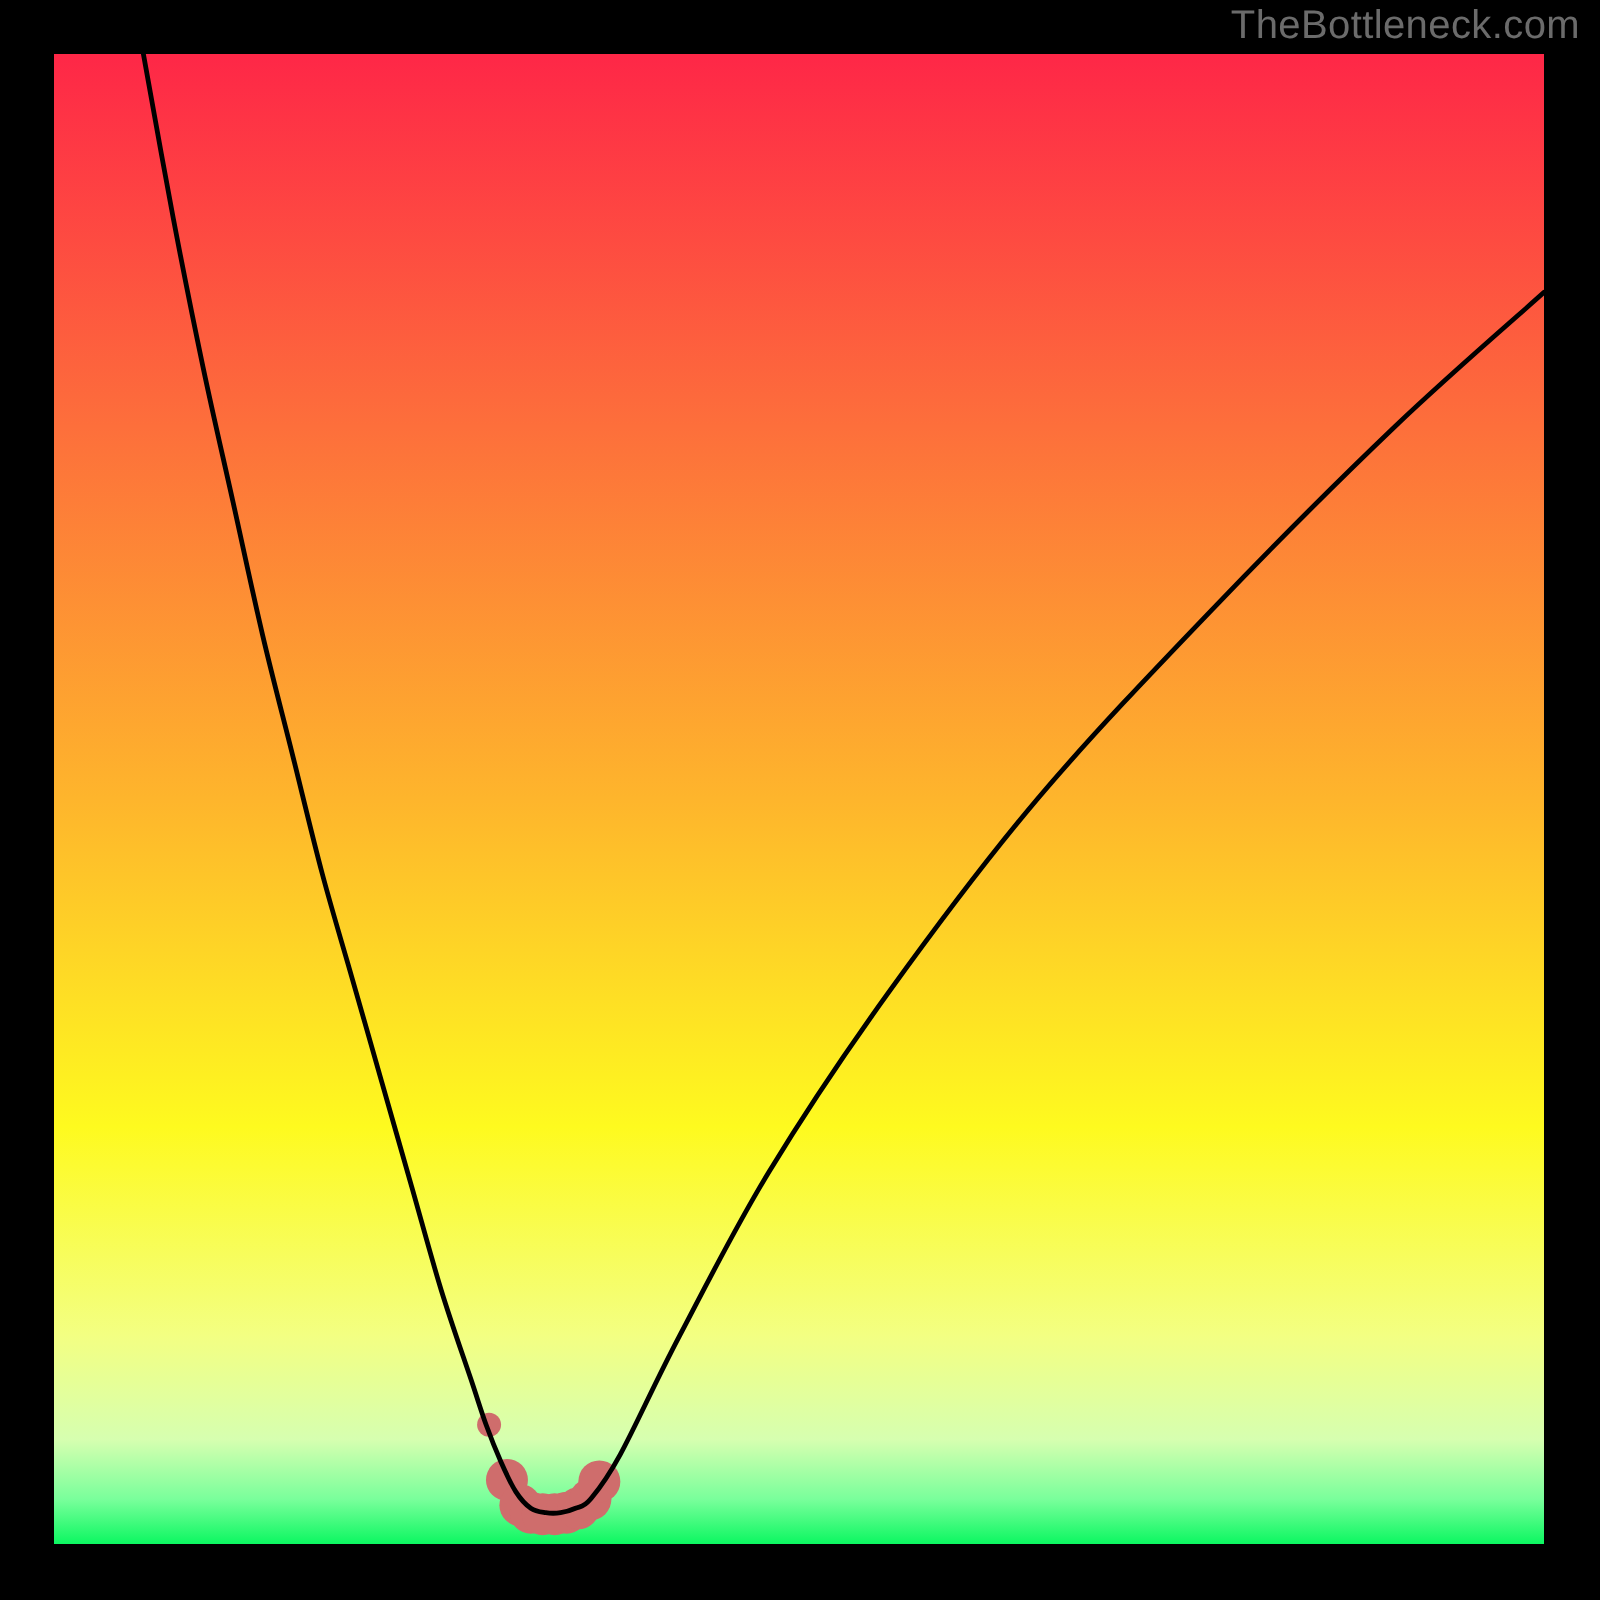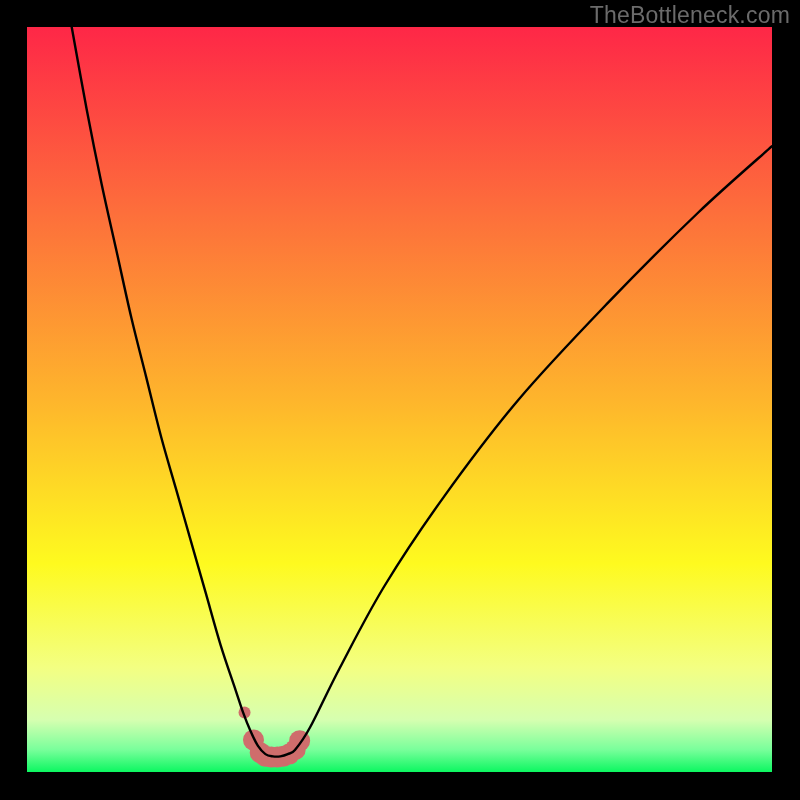--- a/index.html
+++ b/index.html
@@ -32,21 +32,21 @@
       var(--c5) 93%,
       var(--c6) 97%,
       var(--c7) 100%
     );
   }
   .watermark {
     position: absolute;
     top: 2px;
     right: 10px;
     color: #6b6b6b;
-    font-size: 23px;
+    font-size: 20px;
     font-weight: 500;
     letter-spacing: 0.2px;
     user-select: none;
   }
   svg.curve {
     position: absolute;
     inset: 0;
     width: 100%;
     height: 100%;
   }

